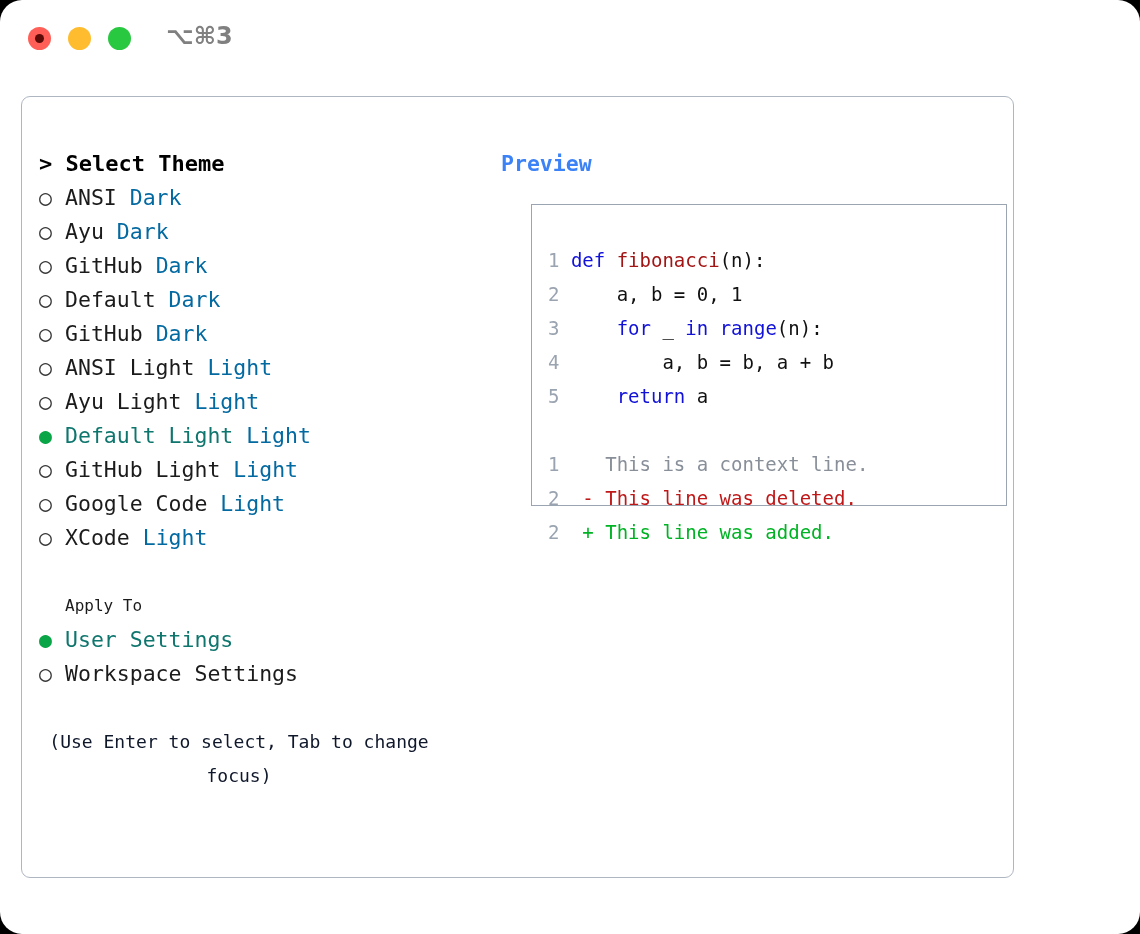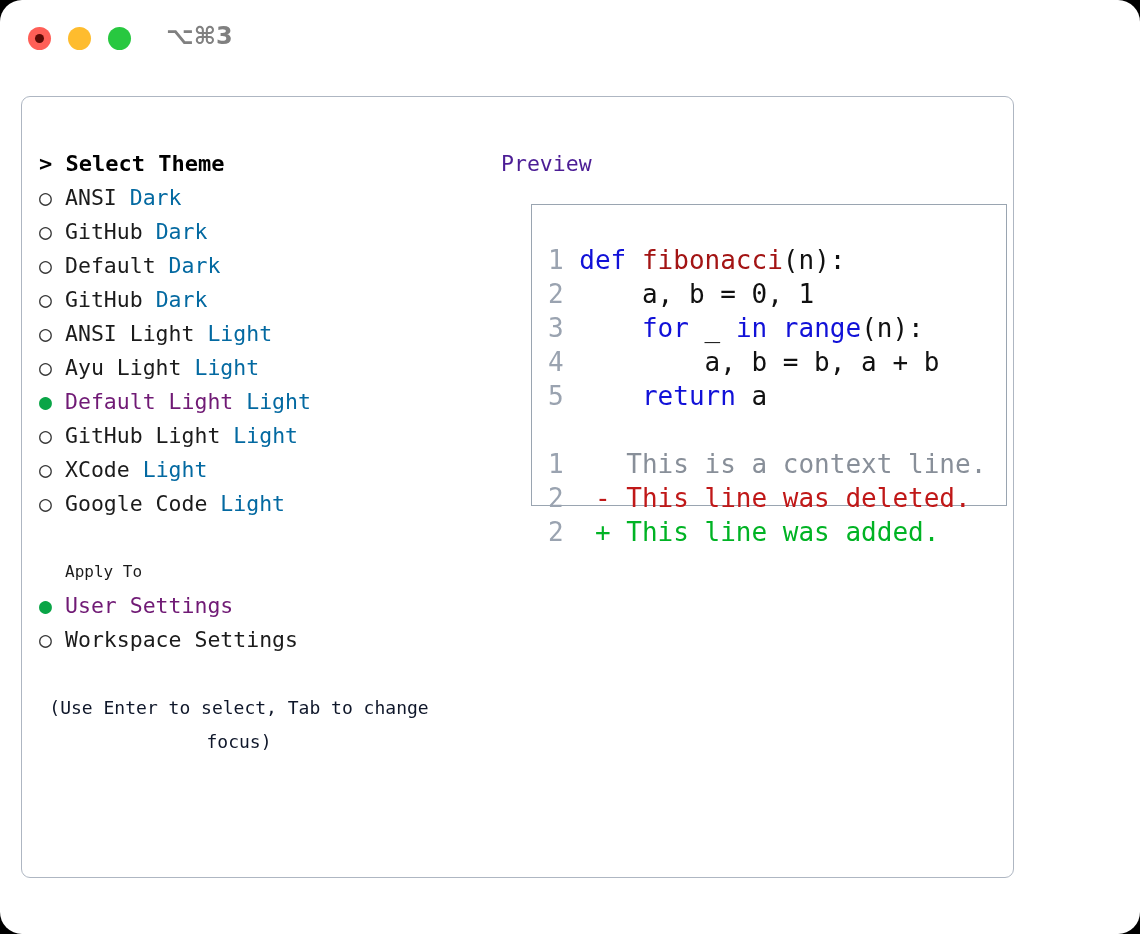--- a/index.html
+++ b/index.html
@@ -96,21 +96,21 @@
     color: #3a3a3a;
   }
   .row-head {
     font-weight: 700;
     color: #000000;
     font-size: 22px;
   }
   .tag {
     color: #0369a1;
   }
-  .row.selected .label { color: #701a75; }
+  .row.selected .label { color: #0f766e; }
   .row.selected .bullet { color: #0aa547; }
 
   #apply-spacer { height: 34px; }
 
   #apply-head {
     height: 34px;
     line-height: 34px;
     font-size: 16px;
     color: #1b1b1b;
     padding-left: 26px;
@@ -130,39 +130,39 @@
   
   #right-col {
     position: absolute;
     left: 479px;
     top: 50px;
     width: 500px;
   }
   #preview-title {
     font-size: 21.5px;
     line-height: 34px;
-    color: #4c1d95;
-    font-weight: 400;
+    color: #3b82f6;
+    font-weight: 700;
     white-space: pre;
   }
   #preview-box {
     position: absolute;
     left: 30px;
     top: 57px;
     width: 476px;
     height: 302px;
     border: 1.6px solid #9aa5b1;
     box-sizing: border-box;
     background: #ffffff;
   }
   #code {
     position: absolute;
     left: 16px;
     top: 38px;
-    font-size: 26px;
+    font-size: 19px;
     line-height: 34px;
     white-space: pre;
   }
   .cline { white-space: pre; }
   .lnum  { color: #9aa3b0; }
   .kw    { color: #1111d8; }
   .fn    { color: #a31414; }
   .plain { color: #111111; }
   .ctx   { color: #888f99; }
   .del   { color: #c01818; }
@@ -183,29 +183,30 @@
   </div>
 
   <div id="panel">
 
     <div id="left-col">
 
       <div class="row row-head">&gt; Select Theme</div>
 
       <div id="theme-list">
           <div class="row"><span class="bullet">○</span><span class="label">ANSI</span><span> </span><span class="tag">Dark</span></div>
+          <div class="row"><span class="bullet">○</span><span class="label">Ayu</span><span> </span><span class="tag">Dark</span></div>
           <div class="row"><span class="bullet">○</span><span class="label">GitHub</span><span> </span><span class="tag">Dark</span></div>
           <div class="row"><span class="bullet">○</span><span class="label">Default</span><span> </span><span class="tag">Dark</span></div>
           <div class="row"><span class="bullet">○</span><span class="label">GitHub</span><span> </span><span class="tag">Dark</span></div>
           <div class="row"><span class="bullet">○</span><span class="label">ANSI Light</span><span> </span><span class="tag">Light</span></div>
           <div class="row"><span class="bullet">○</span><span class="label">Ayu Light</span><span> </span><span class="tag">Light</span></div>
           <div class="row selected"><span class="bullet">●</span><span class="label">Default Light</span><span> </span><span class="tag">Light</span></div>
           <div class="row"><span class="bullet">○</span><span class="label">GitHub Light</span><span> </span><span class="tag">Light</span></div>
+          <div class="row"><span class="bullet">○</span><span class="label">Google Code</span><span> </span><span class="tag">Light</span></div>
           <div class="row"><span class="bullet">○</span><span class="label">XCode</span><span> </span><span class="tag">Light</span></div>
-          <div class="row"><span class="bullet">○</span><span class="label">Google Code</span><span> </span><span class="tag">Light</span></div>
         </div>
 
       <div id="apply-spacer"></div>
 
       <div id="apply-head">Apply To</div>
 
       <div id="apply-list">
           <div class="row selected"><span class="bullet">●</span><span class="label">User Settings</span></div>
           <div class="row"><span class="bullet">○</span><span class="label">Workspace Settings</span></div>
         </div>

